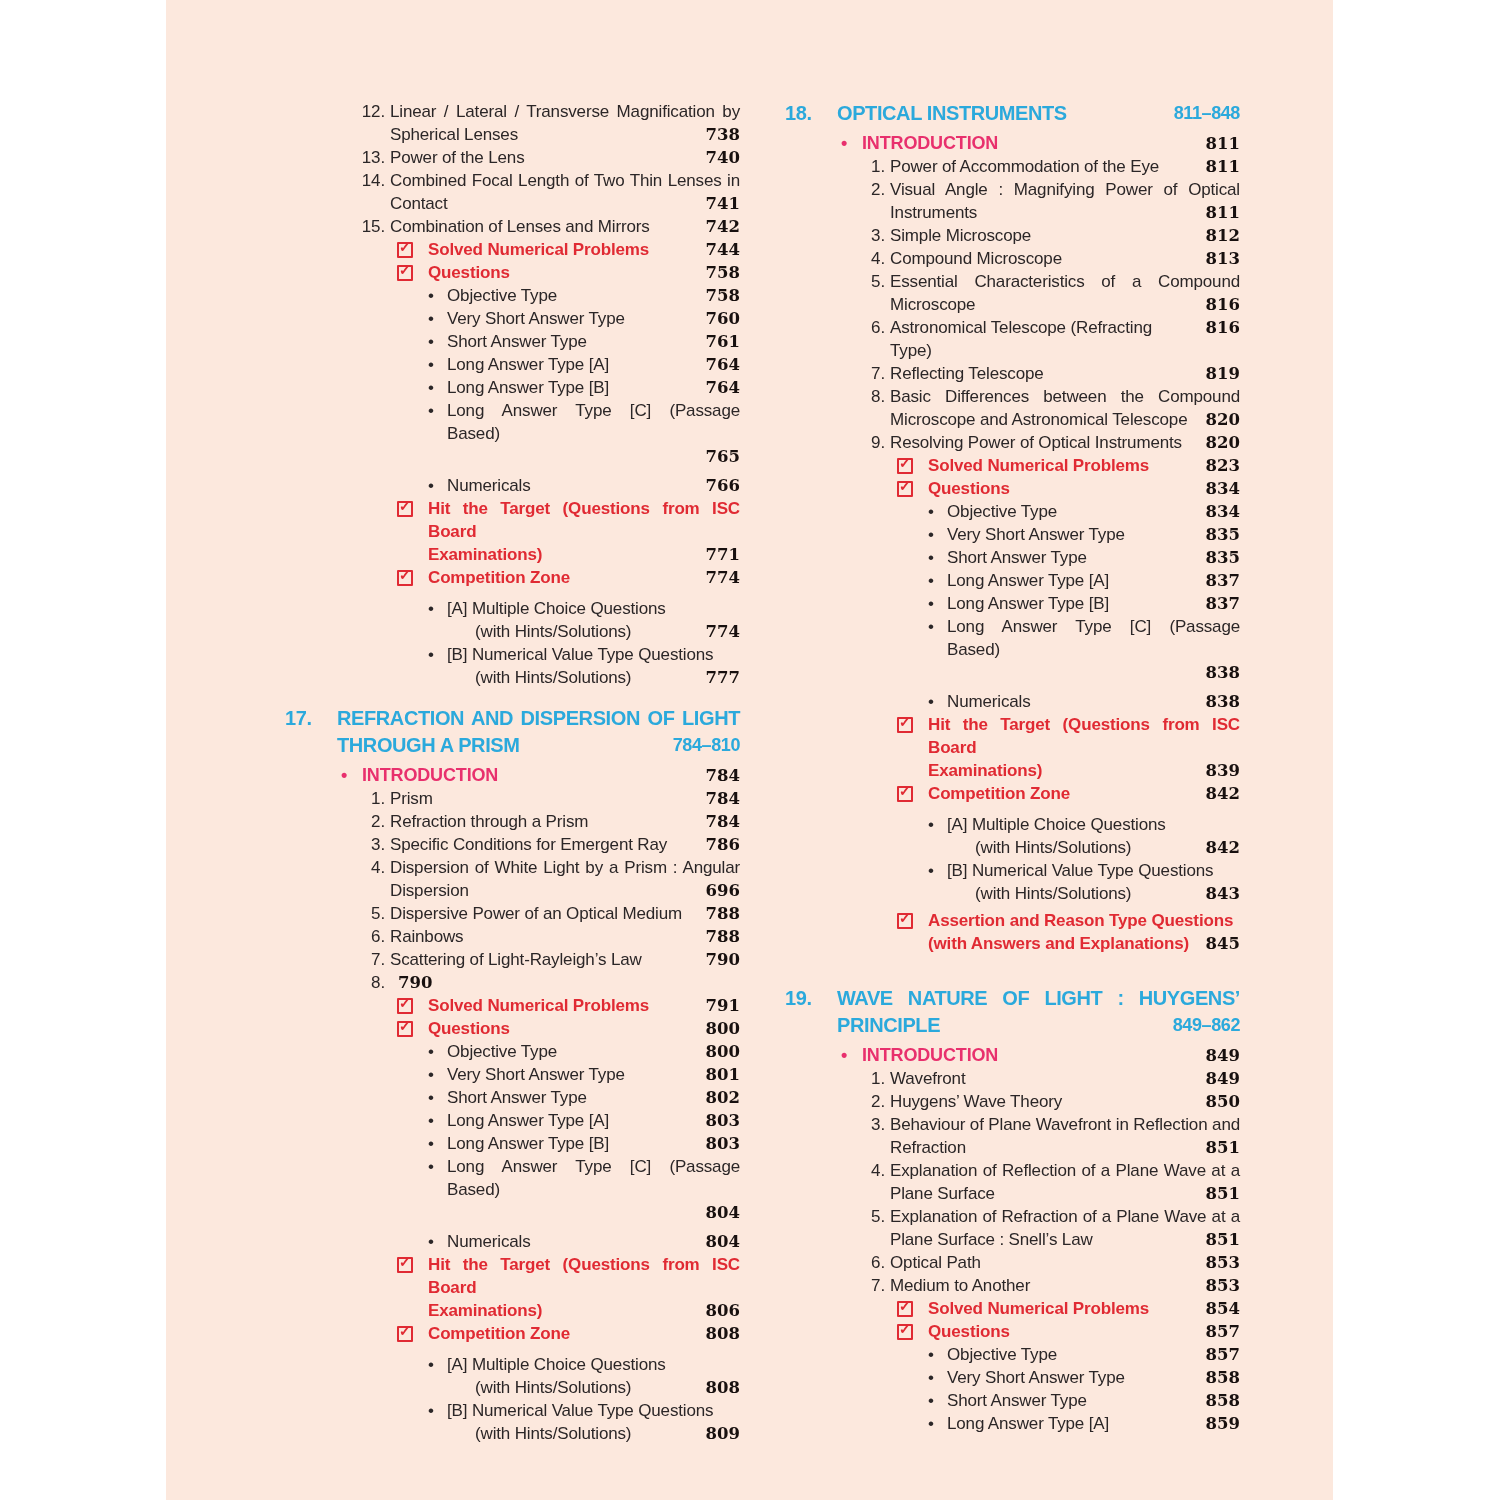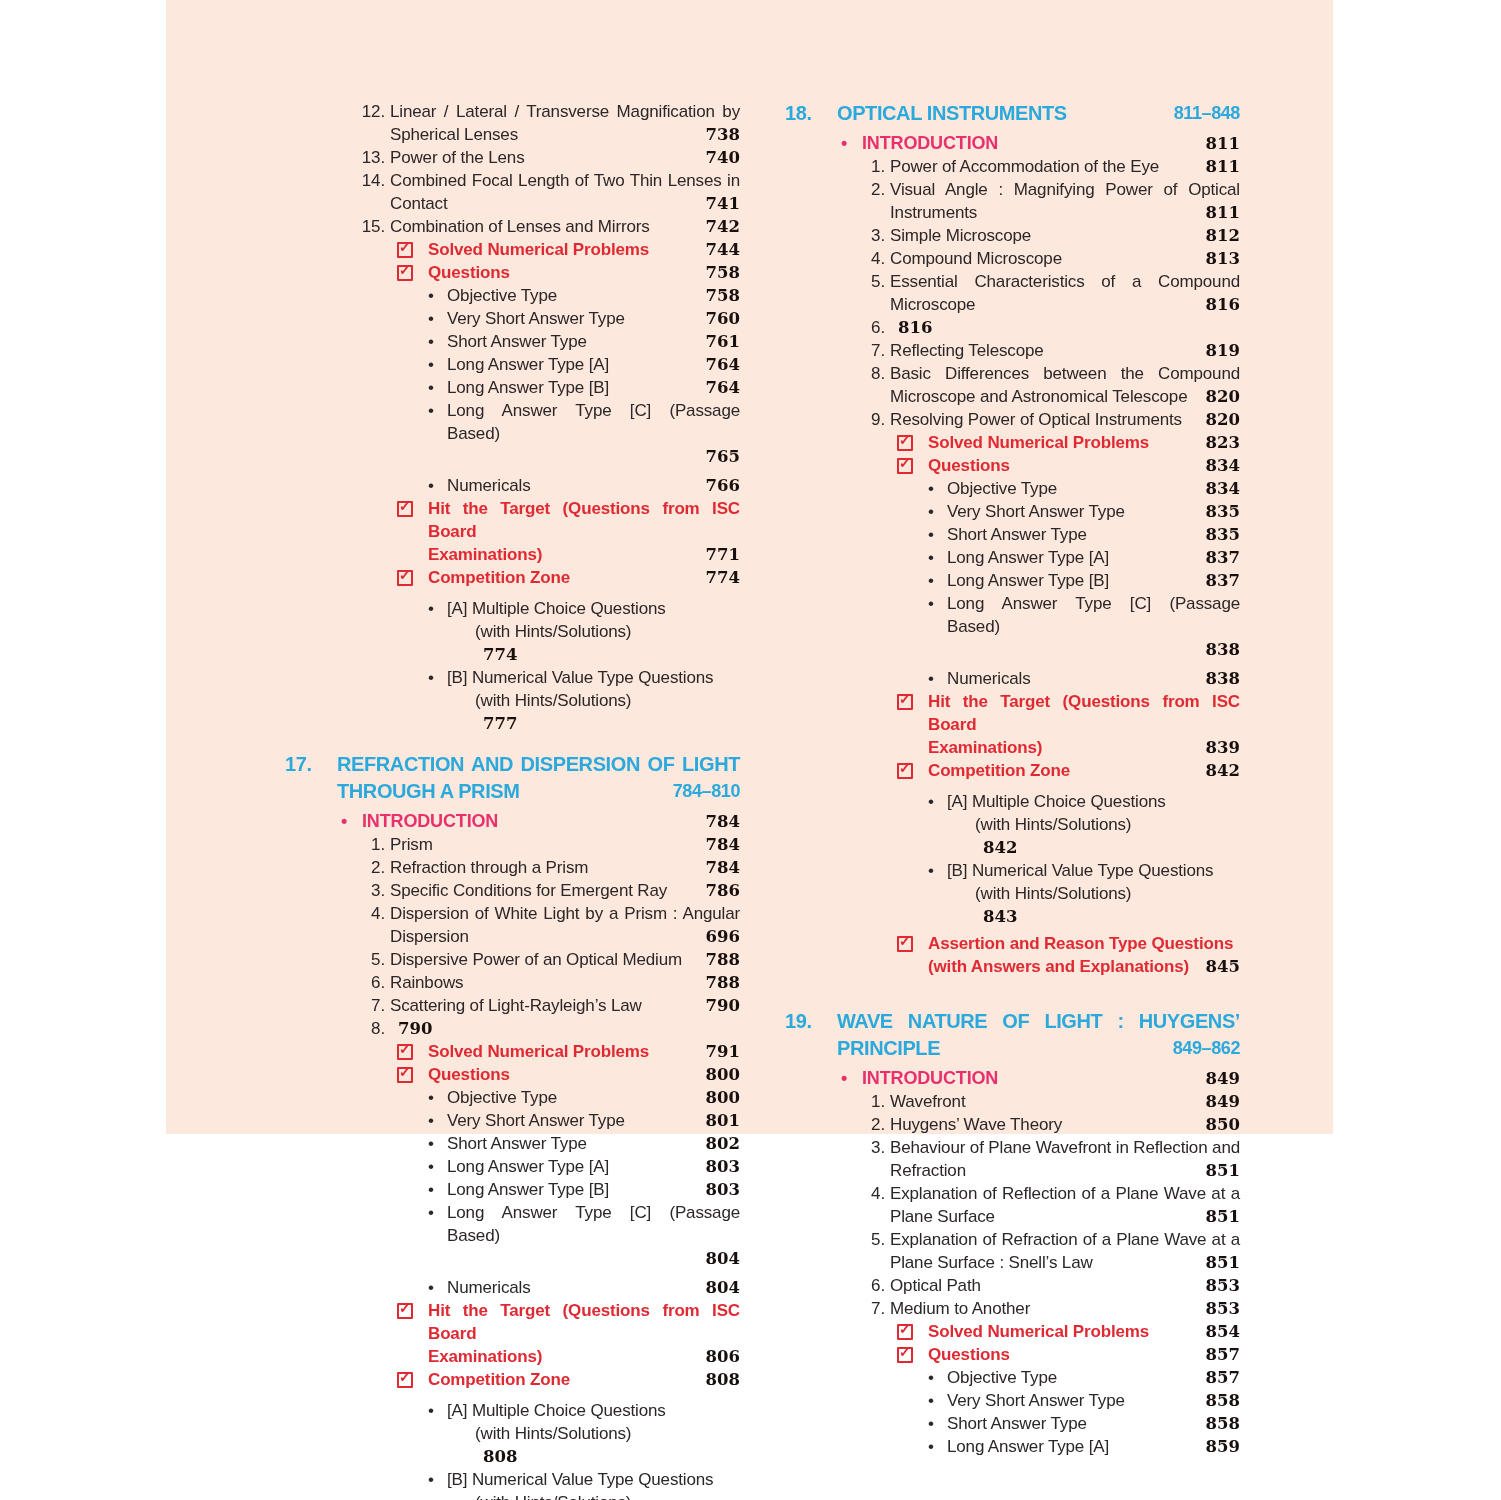--- a/index.html
+++ b/index.html
@@ -2,33 +2,33 @@
 <html><head>
 <meta charset="utf-8">
 <style>
   html,body{margin:0;padding:0;}
   body{
     width:1501px;height:1500px;background:#ffffff;
     font-family:"Liberation Sans",sans-serif;
     color:#2b2627;position:relative;overflow:hidden;
   }
   .page{
-    position:absolute;left:166px;top:0;width:1167px;height:1134px;
+    position:absolute;left:166px;top:0;width:1167px;height:1500px;
     background:#fce8dd;
   }
   .col{position:absolute;top:100px;width:455px;}
   .col-left{left:119px;}
   .col-right{left:619px;}
 
   .entry{position:relative;font-size:17px;letter-spacing:-0.15px;}
   .line{line-height:23px;min-height:23px;text-align:justify;}
   .line.j{text-align:justify;text-align-last:justify;}
   .line.last{display:flex;text-align:left;}
   .line.last .txt{flex:1;}
-  .line.ind{padding-left:28px;flex-direction:column;}
+  .line.ind{padding-left:28px;}
   .pg{
     font-family:"DejaVu Serif",serif;font-weight:bold;font-size:16.5px;
     color:#18100f;margin-left:8px;white-space:nowrap;letter-spacing:0;
   }
 
   
   .entry.num{padding-left:105px;}
   .entry.num .marker{
     position:absolute;left:0;top:0;width:100px;text-align:right;line-height:23px;
   }
@@ -413,20 +413,21 @@
         <span class="marker">5.</span>
         <div class="line j"><span class="txt">Essential Characteristics of a Compound</span></div>
         <div class="line last">
           <span class="txt">Microscope</span>
           <span class="pg">816</span>
         </div>
       </div>
       <div class="entry num">
         <span class="marker">6.</span>
         <div class="line last">
+          <span class="txt">Astronomical Telescope (Refracting Type)</span>
           <span class="pg">816</span>
         </div>
       </div>
       <div class="entry num">
         <span class="marker">7.</span>
         <div class="line last">
           <span class="txt">Reflecting Telescope</span>
           <span class="pg">819</span>
         </div>
       </div>

